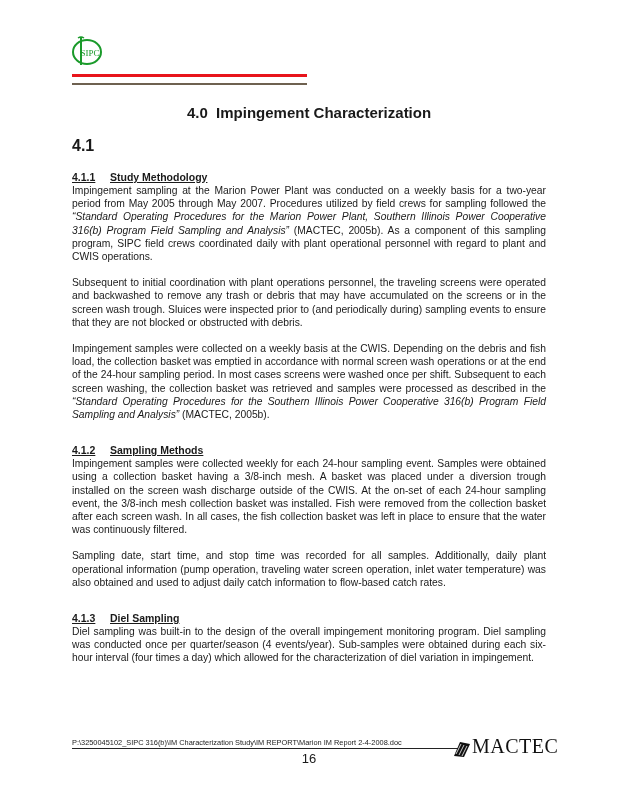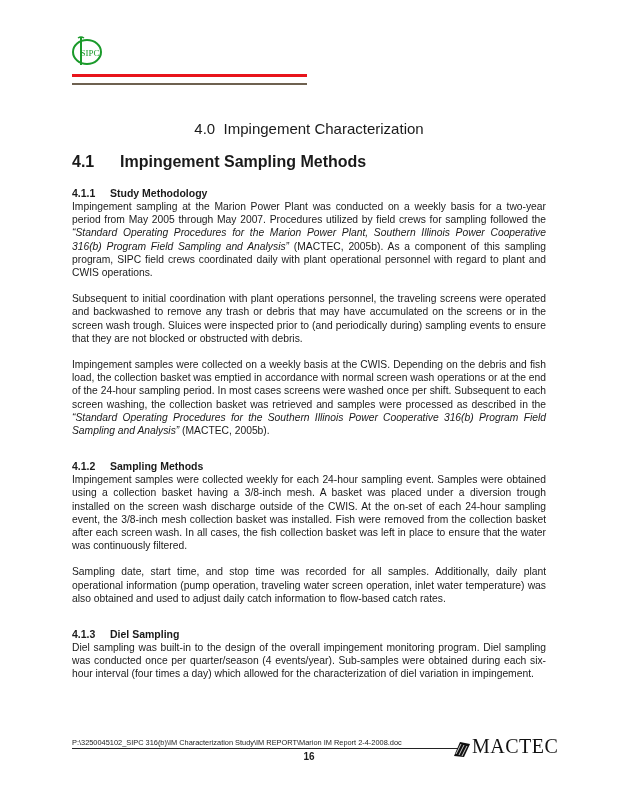--- a/index.html
+++ b/index.html
@@ -1,33 +1,33 @@
 <!DOCTYPE html>
 <html><head>
   <meta charset="utf-8">
   <style>
     html, body { margin:0; padding:0; background:#ffffff; }
     body { width:618px; height:800px; position:relative; overflow:hidden; font-family:"Liberation Sans", sans-serif; color:#1a1a1a; }
     .logo { position:absolute; left:70px; top:36px; width:34px; height:30px; }
     .rule-red { position:absolute; left:72px; top:74px; width:235px; height:3px; background:#e8141b; }
     .rule-brown { position:absolute; left:72px; top:83px; width:235px; height:2px; background:#6e6150; }
     .content { position:absolute; left:72px; top:104px; width:474px; }
-    .h1 { text-align:center; font-weight:normal; font-size:15px; margin:16px 0 17px 0; line-height:18px; }
+    .h1 { text-align:center; font-weight:bold; font-size:15px; margin:0 0 17px 0; line-height:18px; }
     .h2 { font-weight:bold; font-size:16px; margin:0 0 18px 0; line-height:14px; display:flex; }
     .h2 .num { width:48px; }
-    .h3 { font-weight:bold; font-size:10.5px; margin:0; line-height:13px; display:flex; }
+    .h3 { font-weight:bold; font-size:10.5px; margin:0; line-height:13px; display:flex;text-decoration:underline; }
     .h3 .num { width:38px; }
     p { margin:0; font-size:10.3px; line-height:13.2px; text-align:justify; }
     .para-gap { height:13px; }
     .sec-gap { height:23px; }
     em { font-style:italic; }
     .footer { position:absolute; left:72px; top:735px; width:474px; }
     .footer-path { font-size:7.4px; color:#222; position:absolute; left:0; top:3px; white-space:nowrap; }
     .footer-line { position:absolute; left:0; top:13px; width:388px; height:1px; background:#222; }
-    .page-num { position:absolute; left:0; width:474px; top:16px; text-align:center; font-size:10px;font-weight:bold; }
+    .page-num { position:absolute; left:0; width:474px; top:16px; text-align:center; font-size:13px; }
     .mactec { position:absolute; left:380px; top:0px; display:flex; align-items:flex-end; }
     .mactec-text { font-family:"Liberation Serif", serif; font-size:20px; letter-spacing:0.5px; color:#111; }
   </style>
 </head>
 <body>
 
 <div class="logo">
   <svg width="34" height="30" viewBox="0 0 34 30">
     <ellipse cx="17" cy="16" rx="14" ry="12" fill="none" stroke="#1a9a2a" stroke-width="2"></ellipse>
     <line x1="11" y1="1" x2="11" y2="29" stroke="#1a9a2a" stroke-width="2"></line>
@@ -38,21 +38,20 @@
 <div class="rule-red"></div>
 <div class="rule-brown"></div>
 
 <div class="content">
   <div class="h1">
     <span>4.0</span>&nbsp;&nbsp;<span>Impingement Characterization</span>
   </div>
 
   <div class="h2">
     <span class="num">4.1</span>
-    <span>Impingement Sampling Methods</span>
   </div>
 
   <div class="h3">
     <span class="num">4.1.1</span>
     <span>Study Methodology</span>
   </div>
   <p><span>Impingement sampling at the Marion Power Plant was conducted on a weekly basis for a two-year period from May 2005 through May 2007.  Procedures utilized by field crews for sampling followed the </span><em>“Standard Operating Procedures for the Marion Power Plant, Southern Illinois Power Cooperative 316(b) Program Field Sampling and Analysis”</em><span> (MACTEC, 2005b).  As a component of this sampling program, SIPC field crews coordinated daily with plant operational personnel with regard to plant and CWIS operations.</span></p>
   <div class="para-gap"></div>
   <p>Subsequent to initial coordination with plant operations personnel, the traveling screens were operated and backwashed to remove any trash or debris that may have accumulated on the screens or in the screen wash trough.  Sluices were inspected prior to (and periodically during) sampling events to ensure that they are not blocked or obstructed with debris.</p>
   <div class="para-gap"></div>

